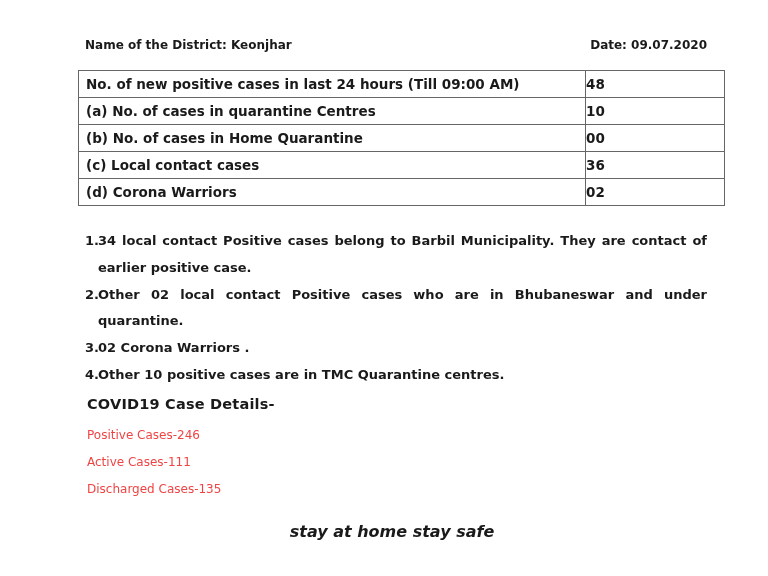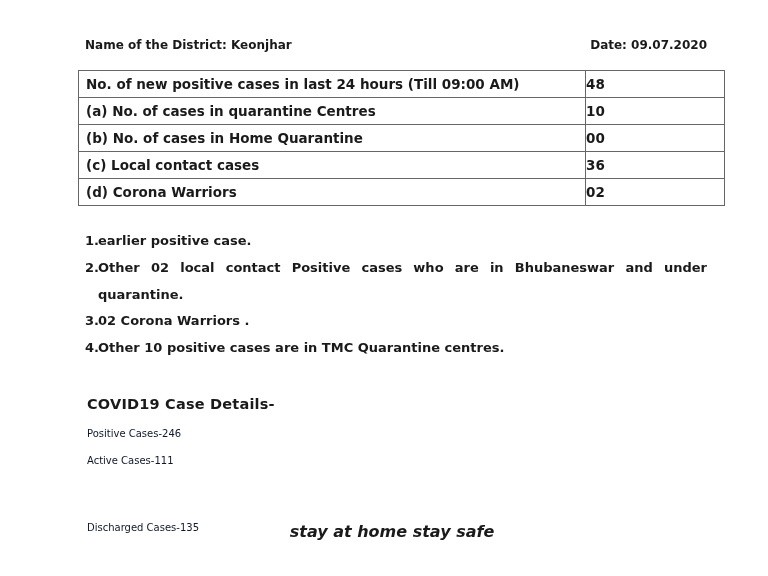--- a/index.html
+++ b/index.html
@@ -81,22 +81,22 @@
       position: absolute;
       left: 87px;
       top: 396px;
       font-size: 14.5px;
       font-weight: bold;
       letter-spacing: 0.2px;
     }
     .detail-line {
       position: absolute;
       left: 87px;
-      font-size: 10px;
-      color: #0f172a;
+      font-size: 12px;
+      color: #ef4444;
     }
     .tagline {
       position: absolute;
       left: 0;
       width: 768px;
       top: 522px;
       text-align: center;
       font-size: 16px;
       font-weight: bold;
       font-style: italic;
@@ -133,20 +133,21 @@
     <td>(d) Corona Warriors</td>
     <td class="val">02</td>
   </tr>
 </tbody>
   </table>
 
 <div class="notes">
   <div class="note">
     <span class="note-num">1.</span>
     <div class="note-text">
+      <div style="text-align: justify; text-align-last: justify;">34 local  contact Positive cases belong to Barbil Municipality. They are contact of</div>
       <div>earlier positive case.</div>
     </div>
   </div>
   <div class="note">
     <span class="note-num">2.</span>
     <div class="note-text">
       <div style="text-align: justify; text-align-last: justify;">Other 02 local  contact Positive cases who  are in  Bhubaneswar and under</div>
       <div>quarantine.</div>
     </div>
   </div>
@@ -160,15 +161,15 @@
     <span class="note-num">4.</span>
     <div class="note-text">
       <div>Other 10 positive cases are in TMC Quarantine centres.</div>
     </div>
   </div>
 </div>
 
 <div class="details-title">COVID19 Case Details-</div>
 <div class="detail-line" style="top: 428px;">Positive Cases-246</div>
 <div class="detail-line" style="top: 455px;">Active Cases-111</div>
-<div class="detail-line" style="top: 482px; margin-top: 40px;">Discharged Cases-135</div>
+<div class="detail-line" style="top: 482px;">Discharged Cases-135</div>
 
 <div class="tagline">stay at home stay safe</div>
 
 </body></html>

